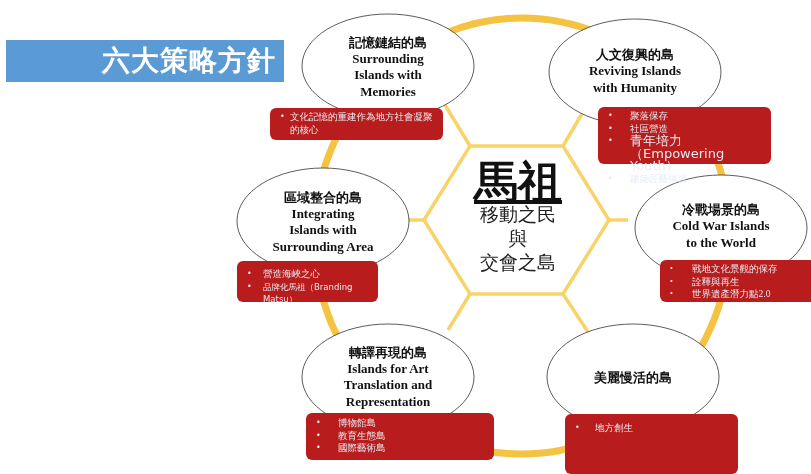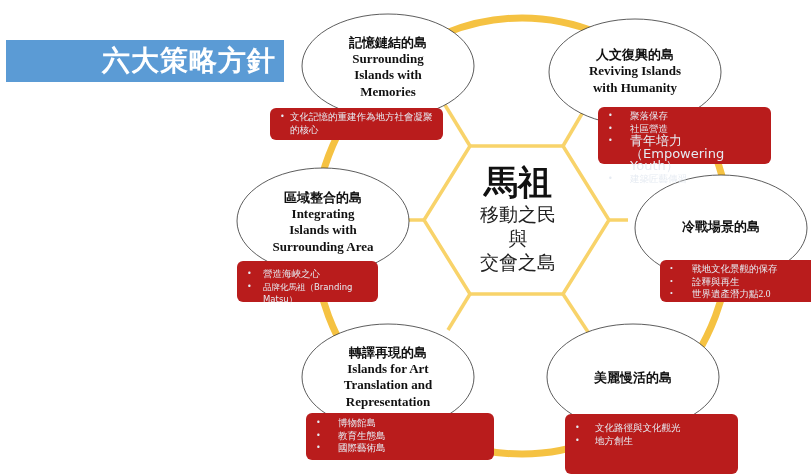--- a/index.html
+++ b/index.html
@@ -16,21 +16,21 @@
     color: #ffffff; font-size: 28px; font-weight: bold; letter-spacing: 1px;
     font-family: "DejaVu Sans", sans-serif;
   }
 
   svg.diagram { position: absolute; left: 0; top: 0; width: 811px; height: 474px; }
 
   .hex-label {
     position: absolute; left: 458px; top: 162px; width: 120px;
     text-align: center; color: #111;
   }
-  .hex-title { font-size: 34px; font-weight: bold; line-height: 40px; font-family: "DejaVu Sans", sans-serif; }
+  .hex-title { font-size: 44px; font-weight: bold; line-height: 40px; font-family: "DejaVu Sans", sans-serif; text-decoration: underline; }
   .hex-sub { font-size: 19px; line-height: 24px; color: #222; font-family: "DejaVu Sans", sans-serif; }
 
   .bubble {
     position: absolute; text-align: center; color: #111;
     display: flex; flex-direction: column; align-items: center; justify-content: center;
   }
   .bubble-zh { font-size: 13px; font-weight: bold; line-height: 17px; font-family: "DejaVu Sans", sans-serif; }
   .bubble-en {
     font-family: "Liberation Serif", "DejaVu Serif", serif;
     font-weight: bold; font-size: 13px; line-height: 16.5px; white-space: pre-line;
@@ -121,20 +121,22 @@
 </div>
 <div class="note" style="left:237px; top:261px; width:141px; height:41px; padding-top:7px;">
   <ul>
     <li style="padding-left:18px;">營造海峽之心</li>
     <li style="padding-left:18px; font-size:8.5px;">品牌化馬祖（Branding Matsu）</li>
   </ul>
 </div>
 
 <div class="bubble" style="left:645px; top:200px; width:152px; height:52px;">
   <div class="bubble-zh">冷戰場景的島</div>
+  <div class="bubble-en">Cold War Islands
+to the World</div>
 </div>
 <div class="note" style="left:660px; top:260px; width:174px; height:42px; padding-top:3px;font-family:Liberation Serif, serif;">
   <ul>
     <li>戰地文化景觀的保存</li>
     <li>詮釋與再生</li>
     <li>世界遺產潛力點2.0</li>
   </ul>
 </div>
 
 <div class="bubble" style="left:312px; top:340px; width:152px; height:74px;">
@@ -149,16 +151,15 @@
     <li>教育生態島</li>
     <li>國際藝術島</li>
   </ul>
 </div>
 
 <div class="bubble" style="left:557px; top:340px; width:152px; height:74px;gap:20px;">
   <div class="bubble-zh">美麗慢活的島</div>
 </div>
 <div class="note" style="left:565px; top:414px; width:173px; height:60px; padding-top:8px;">
   <ul>
-    <li style="padding-left:22px;">文化路徑與文化觀光</li>
     <li style="padding-left:22px;">地方創生</li>
   </ul>
 </div>
 
 </body></html>

